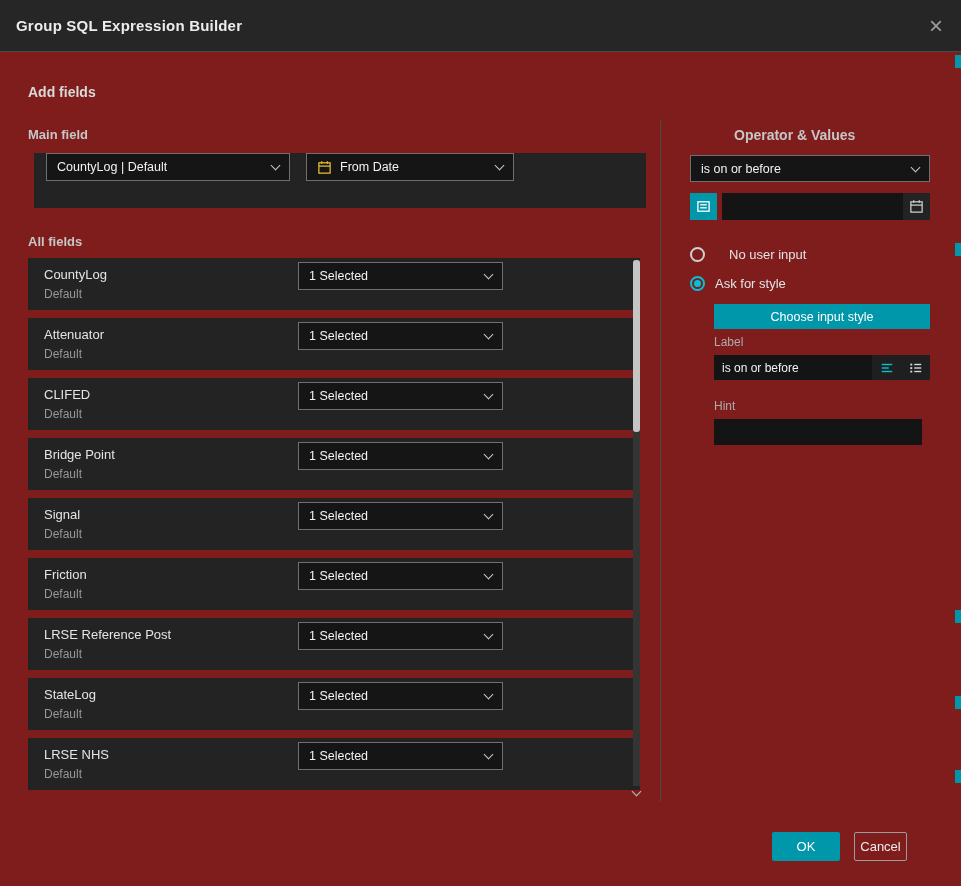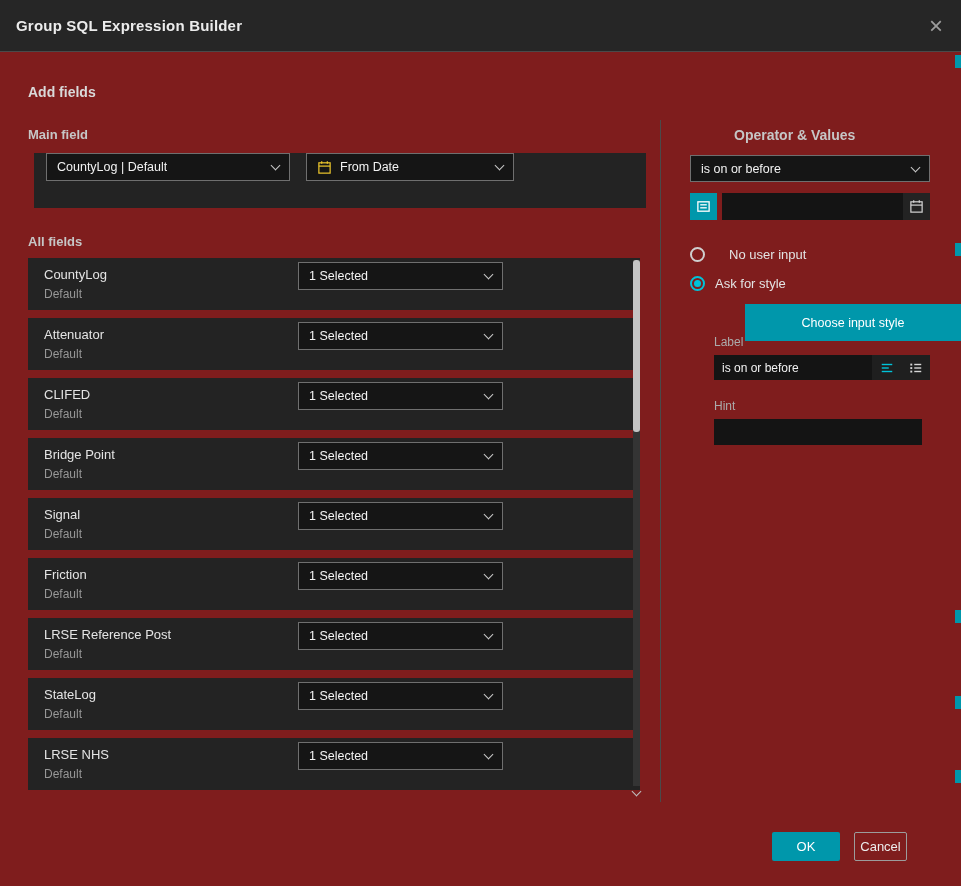--- a/index.html
+++ b/index.html
@@ -67,21 +67,21 @@
   .radio{width:15px;height:15px;border-radius:50%;border:2px solid #cfcfcf;flex:none;}
   .radio.sel{border-color:var(--accent-bright);display:flex;align-items:center;justify-content:center;}
   .radio.sel::after{content:"";width:7px;height:7px;border-radius:50%;background:var(--accent-bright);}
   .radio-label{font-size:13px;color:#e3e3e3;}
 
   .btn{display:flex;align-items:center;justify-content:center;cursor:pointer;
     font-family:inherit;font-size:13px;border:none;border-radius:2px;}
   .btn-primary{background:var(--accent);color:#fff;}
   .btn-ghost{background:transparent;border:1px solid #9c9c9c;color:#ececec;}
 
-  .choose-btn{position:absolute;left:714px;top:304px;width:216px;height:37px;border-radius:0;font-size:12.5px;margin-left:31px;}
+  .choose-btn{position:absolute;left:714px;top:304px;width:216px;height:25px;border-radius:0;font-size:12.5px;}
 
   .caption{position:absolute;font-size:12px;color:#ababab;}
   .label-row{position:absolute;left:714px;top:355px;width:216px;height:25px;display:flex;}
   .text-input{background:#141414;border:none;color:#f2f2f2;font-size:12px;
     padding:0 8px;font-family:inherit;outline:none;}
   .label-input{width:158px;height:25px;}
   .style-btn{width:29px;height:25px;background:#1f1f1f;display:flex;align-items:center;
     justify-content:center;cursor:pointer;flex:none;}
   .style-btn.active{color:var(--accent-bright);}
   .style-btn.idle{color:#d6d6d6;}

